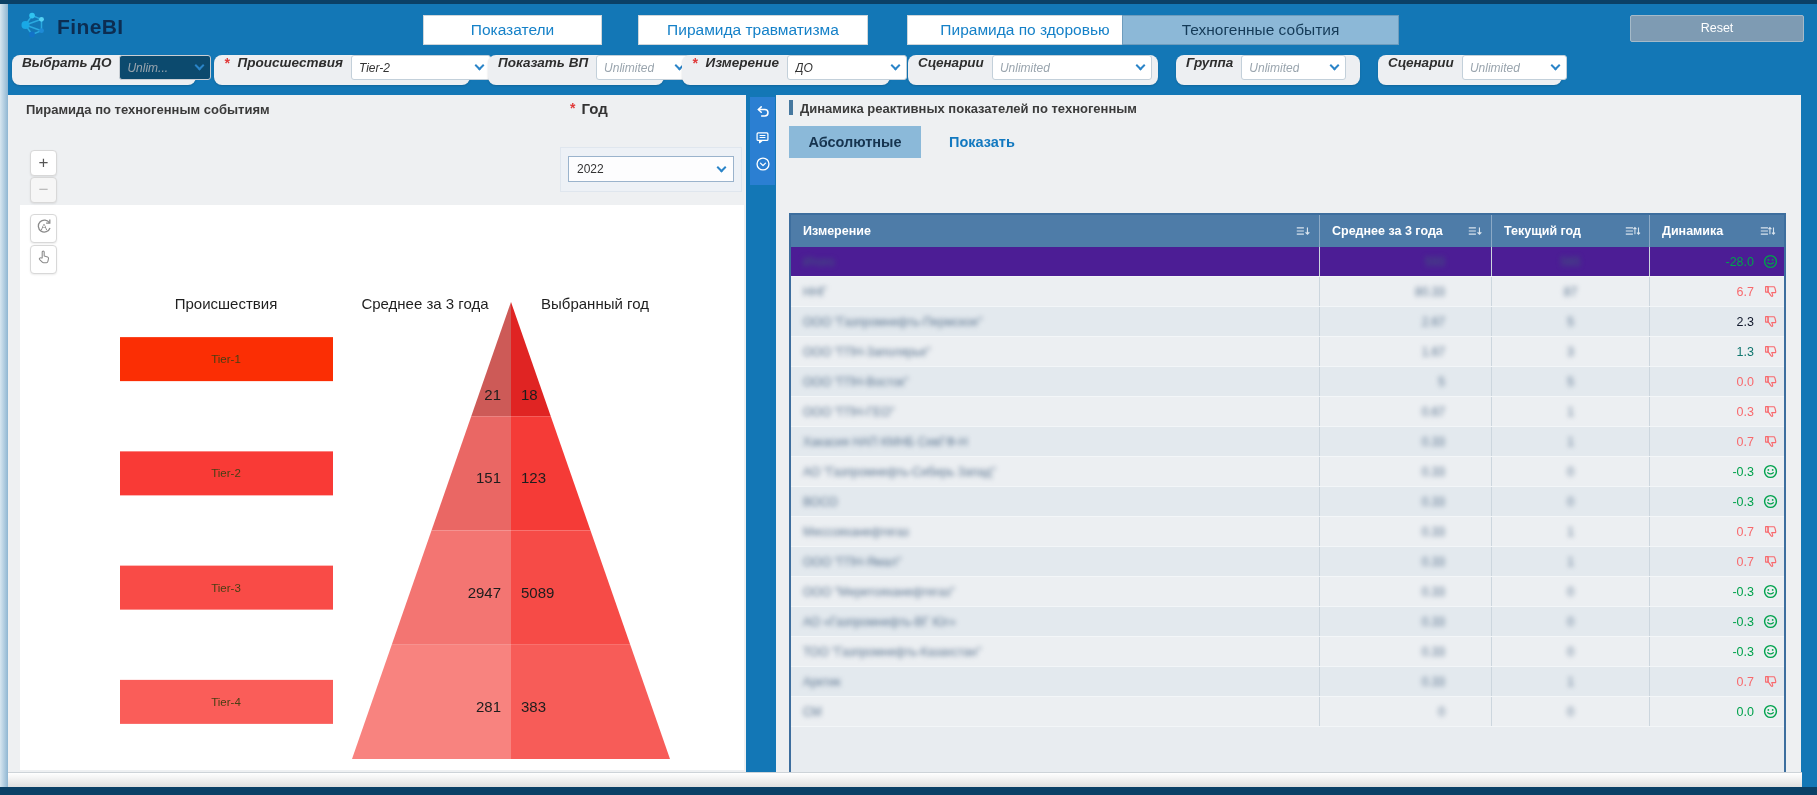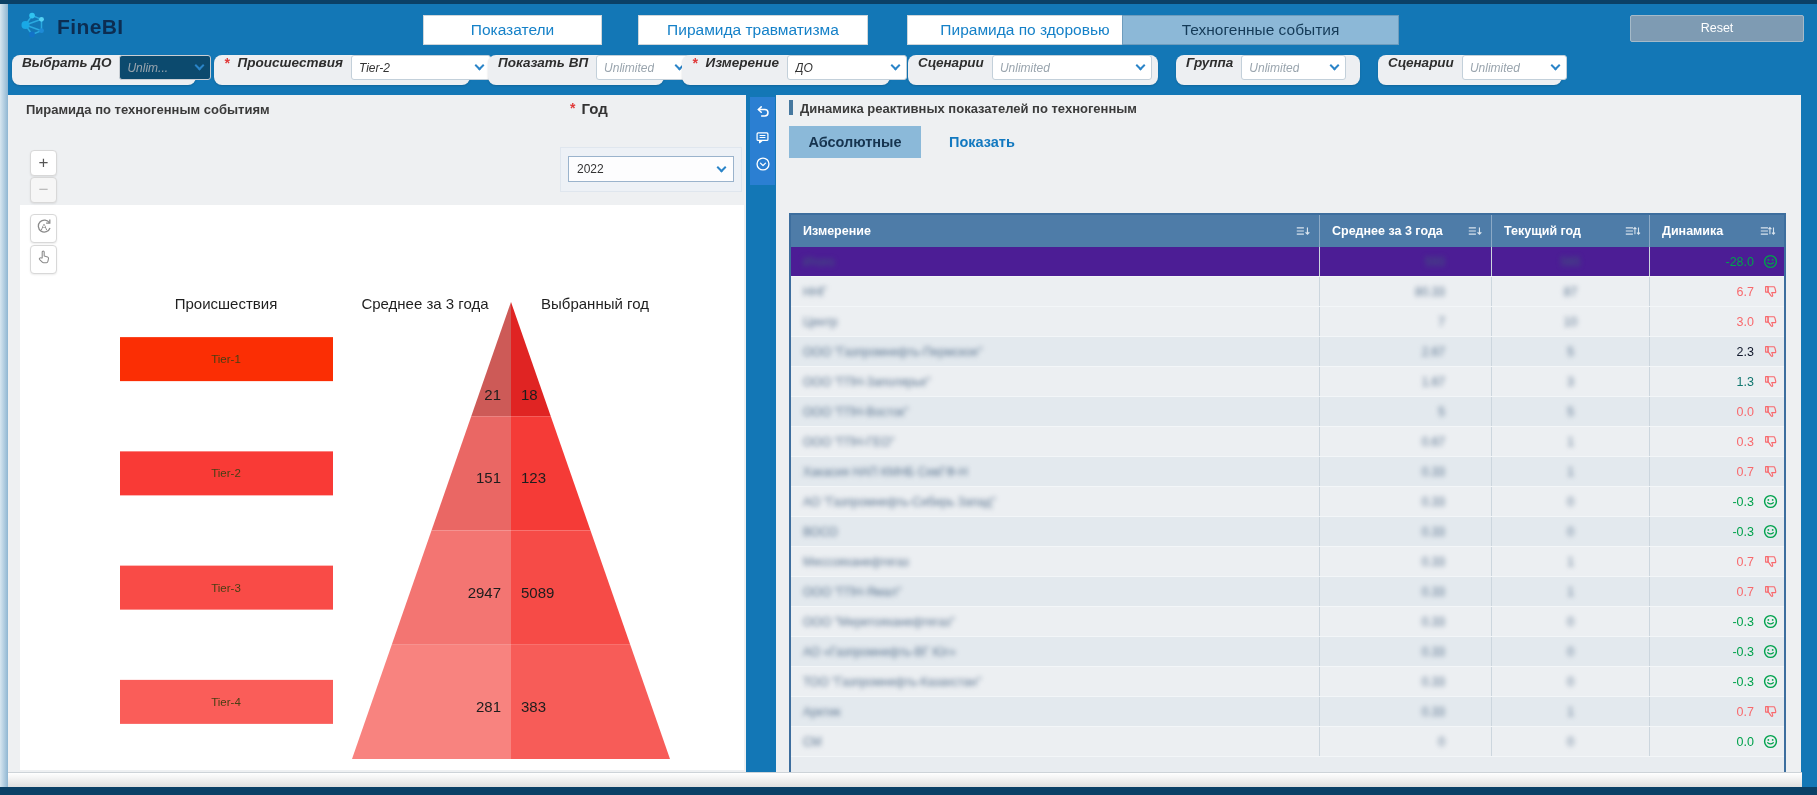--- a/index.html
+++ b/index.html
@@ -336,40 +336,20 @@
           <div class="cell c4">
             <span class="dyn" style="color: rgb(248, 105, 109);">6.7</span>
             <span class="icon-wrap">
               <svg viewBox="0 0 16 16" width="15" height="15">
                 <path d="M2.8 2.8 H5.4 V8.6 H2.8 Z" fill="none" stroke="#f8696d" stroke-width="1.2" stroke-linejoin="round"></path>
                 <path d="M5.4 8.2 L8.6 12.6 Q9.1 13.4 9.9 13 Q10.7 12.5 10.3 11.6 L9.3 9.2 H12.7 Q13.8 9.1 13.6 8 L12.6 3.9 Q12.4 2.9 11.3 2.9 H5.4 Z" fill="none" stroke="#f8696d" stroke-width="1.2" stroke-linejoin="round"></path>
               </svg>
             </span>
           </div>
         </div>
-        <div class="trow light">
-          <div class="cell c1">
-            <span class="masked">Центр</span>
-          </div>
-          <div class="cell c2">
-            <span class="masked">7</span>
-          </div>
-          <div class="cell c3">
-            <span class="masked">10</span>
-          </div>
-          <div class="cell c4">
-            <span class="dyn" style="color: rgb(248, 105, 109);">3.0</span>
-            <span class="icon-wrap">
-              <svg viewBox="0 0 16 16" width="15" height="15">
-                <path d="M2.8 2.8 H5.4 V8.6 H2.8 Z" fill="none" stroke="#f8696d" stroke-width="1.2" stroke-linejoin="round"></path>
-                <path d="M5.4 8.2 L8.6 12.6 Q9.1 13.4 9.9 13 Q10.7 12.5 10.3 11.6 L9.3 9.2 H12.7 Q13.8 9.1 13.6 8 L12.6 3.9 Q12.4 2.9 11.3 2.9 H5.4 Z" fill="none" stroke="#f8696d" stroke-width="1.2" stroke-linejoin="round"></path>
-              </svg>
-            </span>
-          </div>
-        </div>
         <div class="trow dark">
           <div class="cell c1">
             <span class="masked">ООО "Газпромнефть-Пермское"</span>
           </div>
           <div class="cell c2">
             <span class="masked">2.67</span>
           </div>
           <div class="cell c3">
             <span class="masked">5</span>
           </div>

